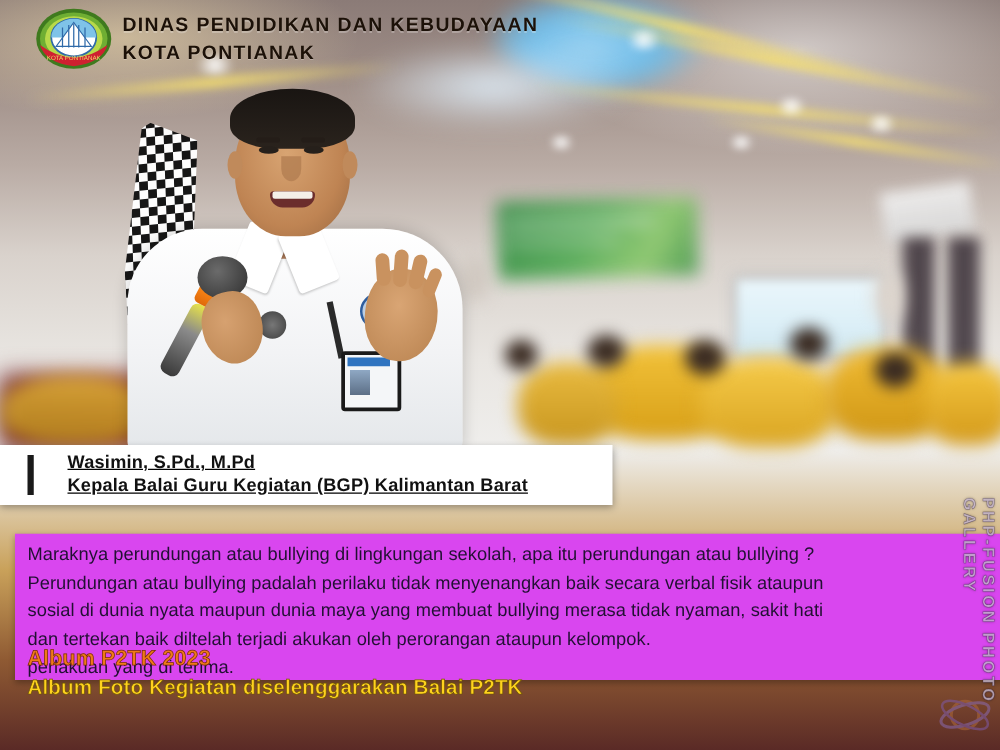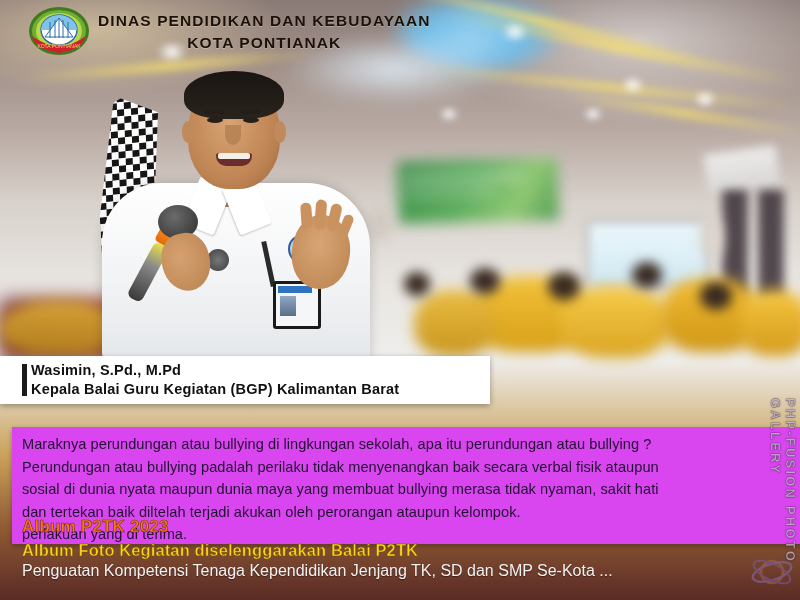--- a/index.html
+++ b/index.html
@@ -114,35 +114,35 @@
     position:absolute;left:30px;top:30px;width:62px;height:260px;
     background:
       repeating-conic-gradient(#111 0 25%, #fff 0 50%) 0 0/14px 14px;
     transform:rotate(-6deg) skewX(-4deg);
     border-radius:40px 10px 6px 4px;
     opacity:.97;
     clip-path:polygon(30% 0%,100% 8%,86% 52%,62% 100%,6% 100%,0% 46%);
   }
 
   
-  .header{position:absolute;left:0;top:0;width:800px;height:62px;text-align:center;}
+  .header{position:absolute;left:0;top:0;width:800px;height:62px;}
   .hdr-logo{position:absolute;left:28px;top:6px;width:62px;height:52px;}
   .hdr-title{position:absolute;left:98px;top:10px;}
   .hdr-line{
     display:block;font-weight:bold;font-size:15.5px;letter-spacing:1.1px;
     color:#1c1108;line-height:22px;text-shadow:0 1px 0 rgba(255,255,255,.25);
   }
 
   
   .namebox{
     position:absolute;left:0;top:356px;width:490px;height:48px;
     background:#ffffff;box-shadow:0 2px 6px rgba(0,0,0,.35);
   }
   .namebox .bar{position:absolute;left:22px;top:8px;width:5px;height:32px;background:#1a1a1a;}
-  .namebox .ntxt{position:absolute;left:31px;top:5px;}
+  .namebox .ntxt{position:absolute;left:54px;top:5px;text-decoration:underline;}
   .namebox .nline{display:block;font-weight:bold;font-size:14.5px;color:#111;line-height:19px;letter-spacing:.2px;}
 
   
   .purple{
     position:absolute;left:12px;top:427px;width:774px;height:117px;
     background:#d946ef;
     box-shadow:0 2px 5px rgba(0,0,0,.3);
     overflow:hidden;
     padding-left:34px;
   }
@@ -304,21 +304,20 @@
       <p>Maraknya perundungan atau bullying di lingkungan sekolah, apa itu perundungan atau bullying ?</p>
       <p>Perundungan atau bullying padalah perilaku tidak menyenangkan baik secara verbal fisik ataupun</p>
       <p>sosial di dunia nyata maupun dunia maya yang membuat bullying merasa tidak nyaman, sakit hati</p>
       <p>dan tertekan baik diltelah terjadi akukan oleh perorangan ataupun kelompok.</p>
       <p>perlakuan yang di terima.</p>
     </div>
   </div>
 
   <div class="ovl album-title">Album P2TK 2023</div>
   <div class="ovl album-sub">Album Foto Kegiatan diselenggarakan Balai P2TK</div>
-  <div class="ovl album-desc">Penguatan Kompetensi Tenaga Kependidikan Jenjang TK, SD dan SMP Se-Kota ...</div>
 
   <div class="wm">PHP-FUSION PHOTO GALLERY</div>
   <div class="wm-logo">
     <svg viewBox="0 0 44 44" width="44" height="44">
       <ellipse cx="22" cy="24" rx="11" ry="11" fill="none" stroke="#b06a3a" stroke-width="2.4"></ellipse>
       <ellipse cx="22" cy="24" rx="20" ry="8" fill="none" stroke="#8a6ab0" stroke-width="2.4" transform="rotate(-18 22 24)"></ellipse>
       <ellipse cx="22" cy="24" rx="20" ry="8" fill="none" stroke="#7f5aa8" stroke-width="2" transform="rotate(26 22 24)"></ellipse>
     </svg>
   </div>
 

